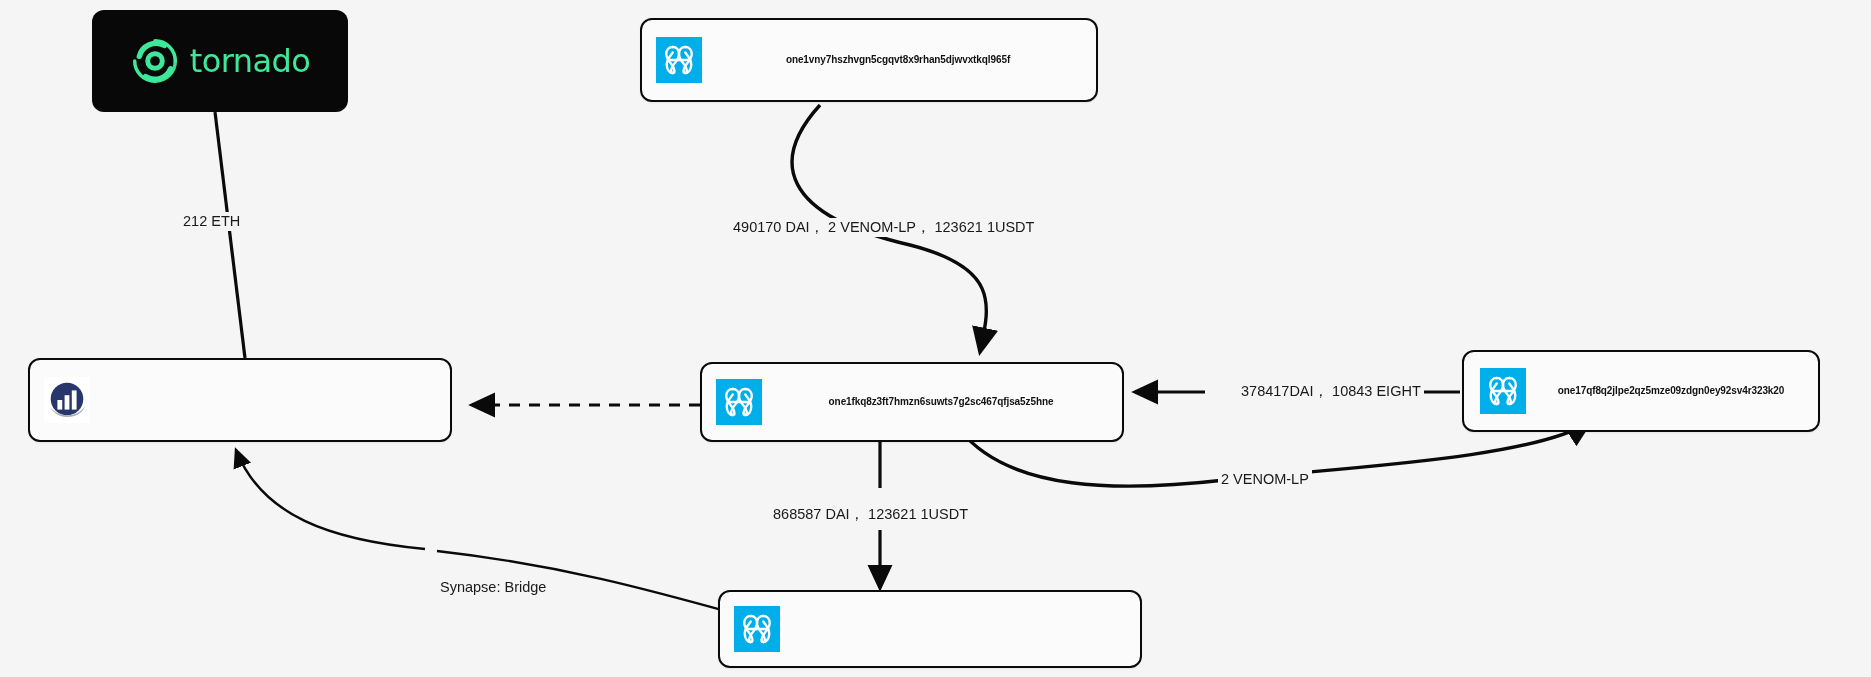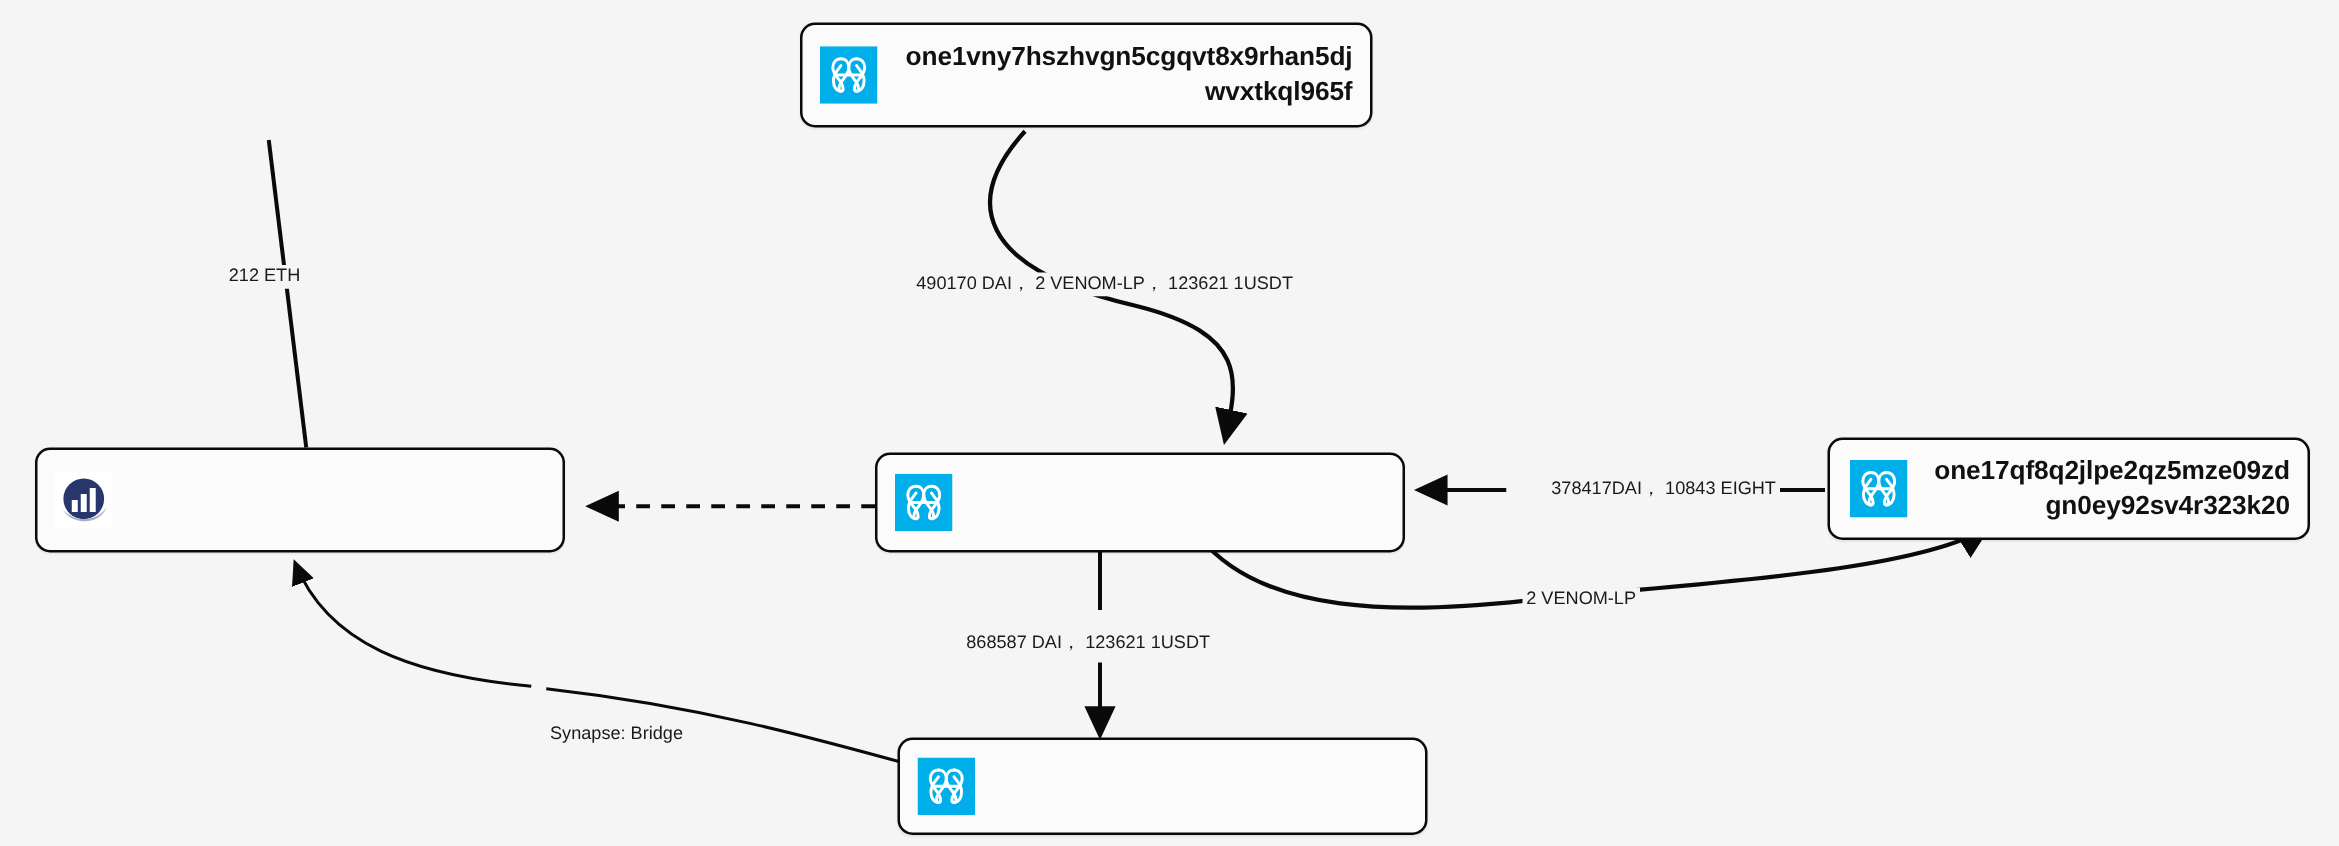--- a/index.html
+++ b/index.html
@@ -44,25 +44,25 @@
   }
   .node .node-icon {
     flex: 0 0 auto;
     width: 46px;
     height: 46px;
     margin-right: 12px;
     display: block;
   }
   .node .node-label {
     flex: 1 1 auto;
-    font-size: 21px;
+    font-size: 10px;
     font-weight: 700;
     color: #111111;
     line-height: 1.35;
-    text-align: right;
+    text-align: center;
     letter-spacing: -0.1px;
     word-break: break-all;
   }
 
   
   .logo-node {
     position: absolute;
     box-sizing: border-box;
     background: #080808;
     border-radius: 12px;
@@ -119,20 +119,32 @@
 
     <path d="M 960,430 C 1010,492 1120,492 1225,480 C 1330,468 1530,460 1590,422" fill="none" stroke="#0a0a0a" stroke-width="3.4" marker-end="url(#arrowhead)"></path>
 
     <path d="M 880,434 L 880,488" fill="none" stroke="#0a0a0a" stroke-width="3.2"></path>
     <path d="M 880,530 L 880,588" fill="none" stroke="#0a0a0a" stroke-width="3.2" marker-end="url(#arrowhead)"></path>
 
     <path d="M 740,615 C 650,590 560,565 437,551" fill="none" stroke="#0a0a0a" stroke-width="2.4"></path>
     <path d="M 425,549 C 330,540 262,516 236,450" fill="none" stroke="#0a0a0a" stroke-width="2.4" marker-end="url(#arrowhead)"></path>
   </svg>
 
+  <div class="logo-node" style="left:92px; top:10px; width:256px; height:102px;">
+    <svg class="logo-mark" viewBox="0 0 64 64" xmlns="http://www.w3.org/2000/svg">
+      <path d="M32 6 A26 26 0 0 1 58 32" fill="none" stroke="#3ee89a" stroke-width="4.5" stroke-linecap="round"></path>
+      <path d="M58 32 A26 26 0 0 1 32 58" fill="none" stroke="#3ee89a" stroke-width="4.5" stroke-linecap="round" opacity="0.95"></path>
+      <path d="M32 58 A26 26 0 0 1 6 32" fill="none" stroke="#3ee89a" stroke-width="4.5" stroke-linecap="round"></path>
+      <path d="M44 12 A22 22 0 0 0 12 26" fill="none" stroke="#3ee89a" stroke-width="7" stroke-linecap="round"></path>
+      <path d="M20 52 A22 22 0 0 0 52 42" fill="none" stroke="#3ee89a" stroke-width="7" stroke-linecap="round"></path>
+      <circle cx="32" cy="32" r="12.5" fill="#3ee89a"></circle>
+      <circle cx="32" cy="32" r="6.2" fill="#080808"></circle>
+    </svg>
+    <span class="logo-word">tornado</span>
+  </div>
 
   <div class="node" style="left:640px; top:18px; width:458px; height:84px;">
     <svg class="node-icon" viewBox="0 0 48 48" xmlns="http://www.w3.org/2000/svg">
       <rect x="0" y="0" width="48" height="48" fill="#00aee9"></rect>
       <path d="M17.5 10.5 c-4.2 0-6.8 3.2-6.8 7.2 0 5.5 4.4 8.6 6.8 12.6 2.4 4 2.4 7.2 0 7.2 -3.4 0-6.3-3.4-6.3-8.8 0-6.4 4.6-9.6 6.3-12.6" fill="none" stroke="#ffffff" stroke-width="2.5" stroke-linecap="round"></path>
       <path d="M17.5 10.5 c4.2 0 6.5 3.2 6.5 7.2 0 5.5-4.1 8.6-6.5 12.6 -2.4 4-2.2 7.2 0 7.2" fill="none" stroke="#ffffff" stroke-width="2.5" stroke-linecap="round"></path>
       <path d="M30.5 10.5 c-4.2 0-6.5 3.2-6.5 7.2 0 5.5 4.1 8.6 6.5 12.6 2.4 4 2.2 7.2 0 7.2" fill="none" stroke="#ffffff" stroke-width="2.5" stroke-linecap="round"></path>
       <path d="M30.5 10.5 c4.2 0 6.8 3.2 6.8 7.2 0 5.5-4.4 8.6-6.8 12.6 -2.4 4-2.4 7.2 0 7.2 3.4 0 6.3-3.4 6.3-8.8 0-6.4-4.6-9.6-6.3-12.6" fill="none" stroke="#ffffff" stroke-width="2.5" stroke-linecap="round"></path>
       <path d="M12.4 24 h23.2" fill="none" stroke="#ffffff" stroke-width="2.5" stroke-linecap="round"></path>
     </svg>
@@ -152,23 +164,24 @@
 
   <div class="node" style="left:700px; top:362px; width:424px; height:80px;">
     <svg class="node-icon" viewBox="0 0 48 48" xmlns="http://www.w3.org/2000/svg">
       <rect x="0" y="0" width="48" height="48" fill="#00aee9"></rect>
       <path d="M17.5 10.5 c-4.2 0-6.8 3.2-6.8 7.2 0 5.5 4.4 8.6 6.8 12.6 2.4 4 2.4 7.2 0 7.2 -3.4 0-6.3-3.4-6.3-8.8 0-6.4 4.6-9.6 6.3-12.6" fill="none" stroke="#ffffff" stroke-width="2.5" stroke-linecap="round"></path>
       <path d="M17.5 10.5 c4.2 0 6.5 3.2 6.5 7.2 0 5.5-4.1 8.6-6.5 12.6 -2.4 4-2.2 7.2 0 7.2" fill="none" stroke="#ffffff" stroke-width="2.5" stroke-linecap="round"></path>
       <path d="M30.5 10.5 c-4.2 0-6.5 3.2-6.5 7.2 0 5.5 4.1 8.6 6.5 12.6 2.4 4 2.2 7.2 0 7.2" fill="none" stroke="#ffffff" stroke-width="2.5" stroke-linecap="round"></path>
       <path d="M30.5 10.5 c4.2 0 6.8 3.2 6.8 7.2 0 5.5-4.4 8.6-6.8 12.6 -2.4 4-2.4 7.2 0 7.2 3.4 0 6.3-3.4 6.3-8.8 0-6.4-4.6-9.6-6.3-12.6" fill="none" stroke="#ffffff" stroke-width="2.5" stroke-linecap="round"></path>
       <path d="M12.4 24 h23.2" fill="none" stroke="#ffffff" stroke-width="2.5" stroke-linecap="round"></path>
     </svg>
-  </div>
-
-  <div class="node" style="left:1462px; top:350px; width:386px; height:82px;padding-left:16px;">
+    <span class="node-label">one1fkq8z3ft7hmzn6suwts7g2sc467qfjsa5z5hne</span>
+  </div>
+
+  <div class="node" style="left:1462px; top:350px; width:358px; height:82px;padding-left:16px;">
     <svg class="node-icon" viewBox="0 0 48 48" xmlns="http://www.w3.org/2000/svg">
       <rect x="0" y="0" width="48" height="48" fill="#00aee9"></rect>
       <path d="M17.5 10.5 c-4.2 0-6.8 3.2-6.8 7.2 0 5.5 4.4 8.6 6.8 12.6 2.4 4 2.4 7.2 0 7.2 -3.4 0-6.3-3.4-6.3-8.8 0-6.4 4.6-9.6 6.3-12.6" fill="none" stroke="#ffffff" stroke-width="2.5" stroke-linecap="round"></path>
       <path d="M17.5 10.5 c4.2 0 6.5 3.2 6.5 7.2 0 5.5-4.1 8.6-6.5 12.6 -2.4 4-2.2 7.2 0 7.2" fill="none" stroke="#ffffff" stroke-width="2.5" stroke-linecap="round"></path>
       <path d="M30.5 10.5 c-4.2 0-6.5 3.2-6.5 7.2 0 5.5 4.1 8.6 6.5 12.6 2.4 4 2.2 7.2 0 7.2" fill="none" stroke="#ffffff" stroke-width="2.5" stroke-linecap="round"></path>
       <path d="M30.5 10.5 c4.2 0 6.8 3.2 6.8 7.2 0 5.5-4.4 8.6-6.8 12.6 -2.4 4-2.4 7.2 0 7.2 3.4 0 6.3-3.4 6.3-8.8 0-6.4-4.6-9.6-6.3-12.6" fill="none" stroke="#ffffff" stroke-width="2.5" stroke-linecap="round"></path>
       <path d="M12.4 24 h23.2" fill="none" stroke="#ffffff" stroke-width="2.5" stroke-linecap="round"></path>
     </svg>
     <span class="node-label">one17qf8q2jlpe2qz5mze09zdgn0ey92sv4r323k20</span>
   </div>

